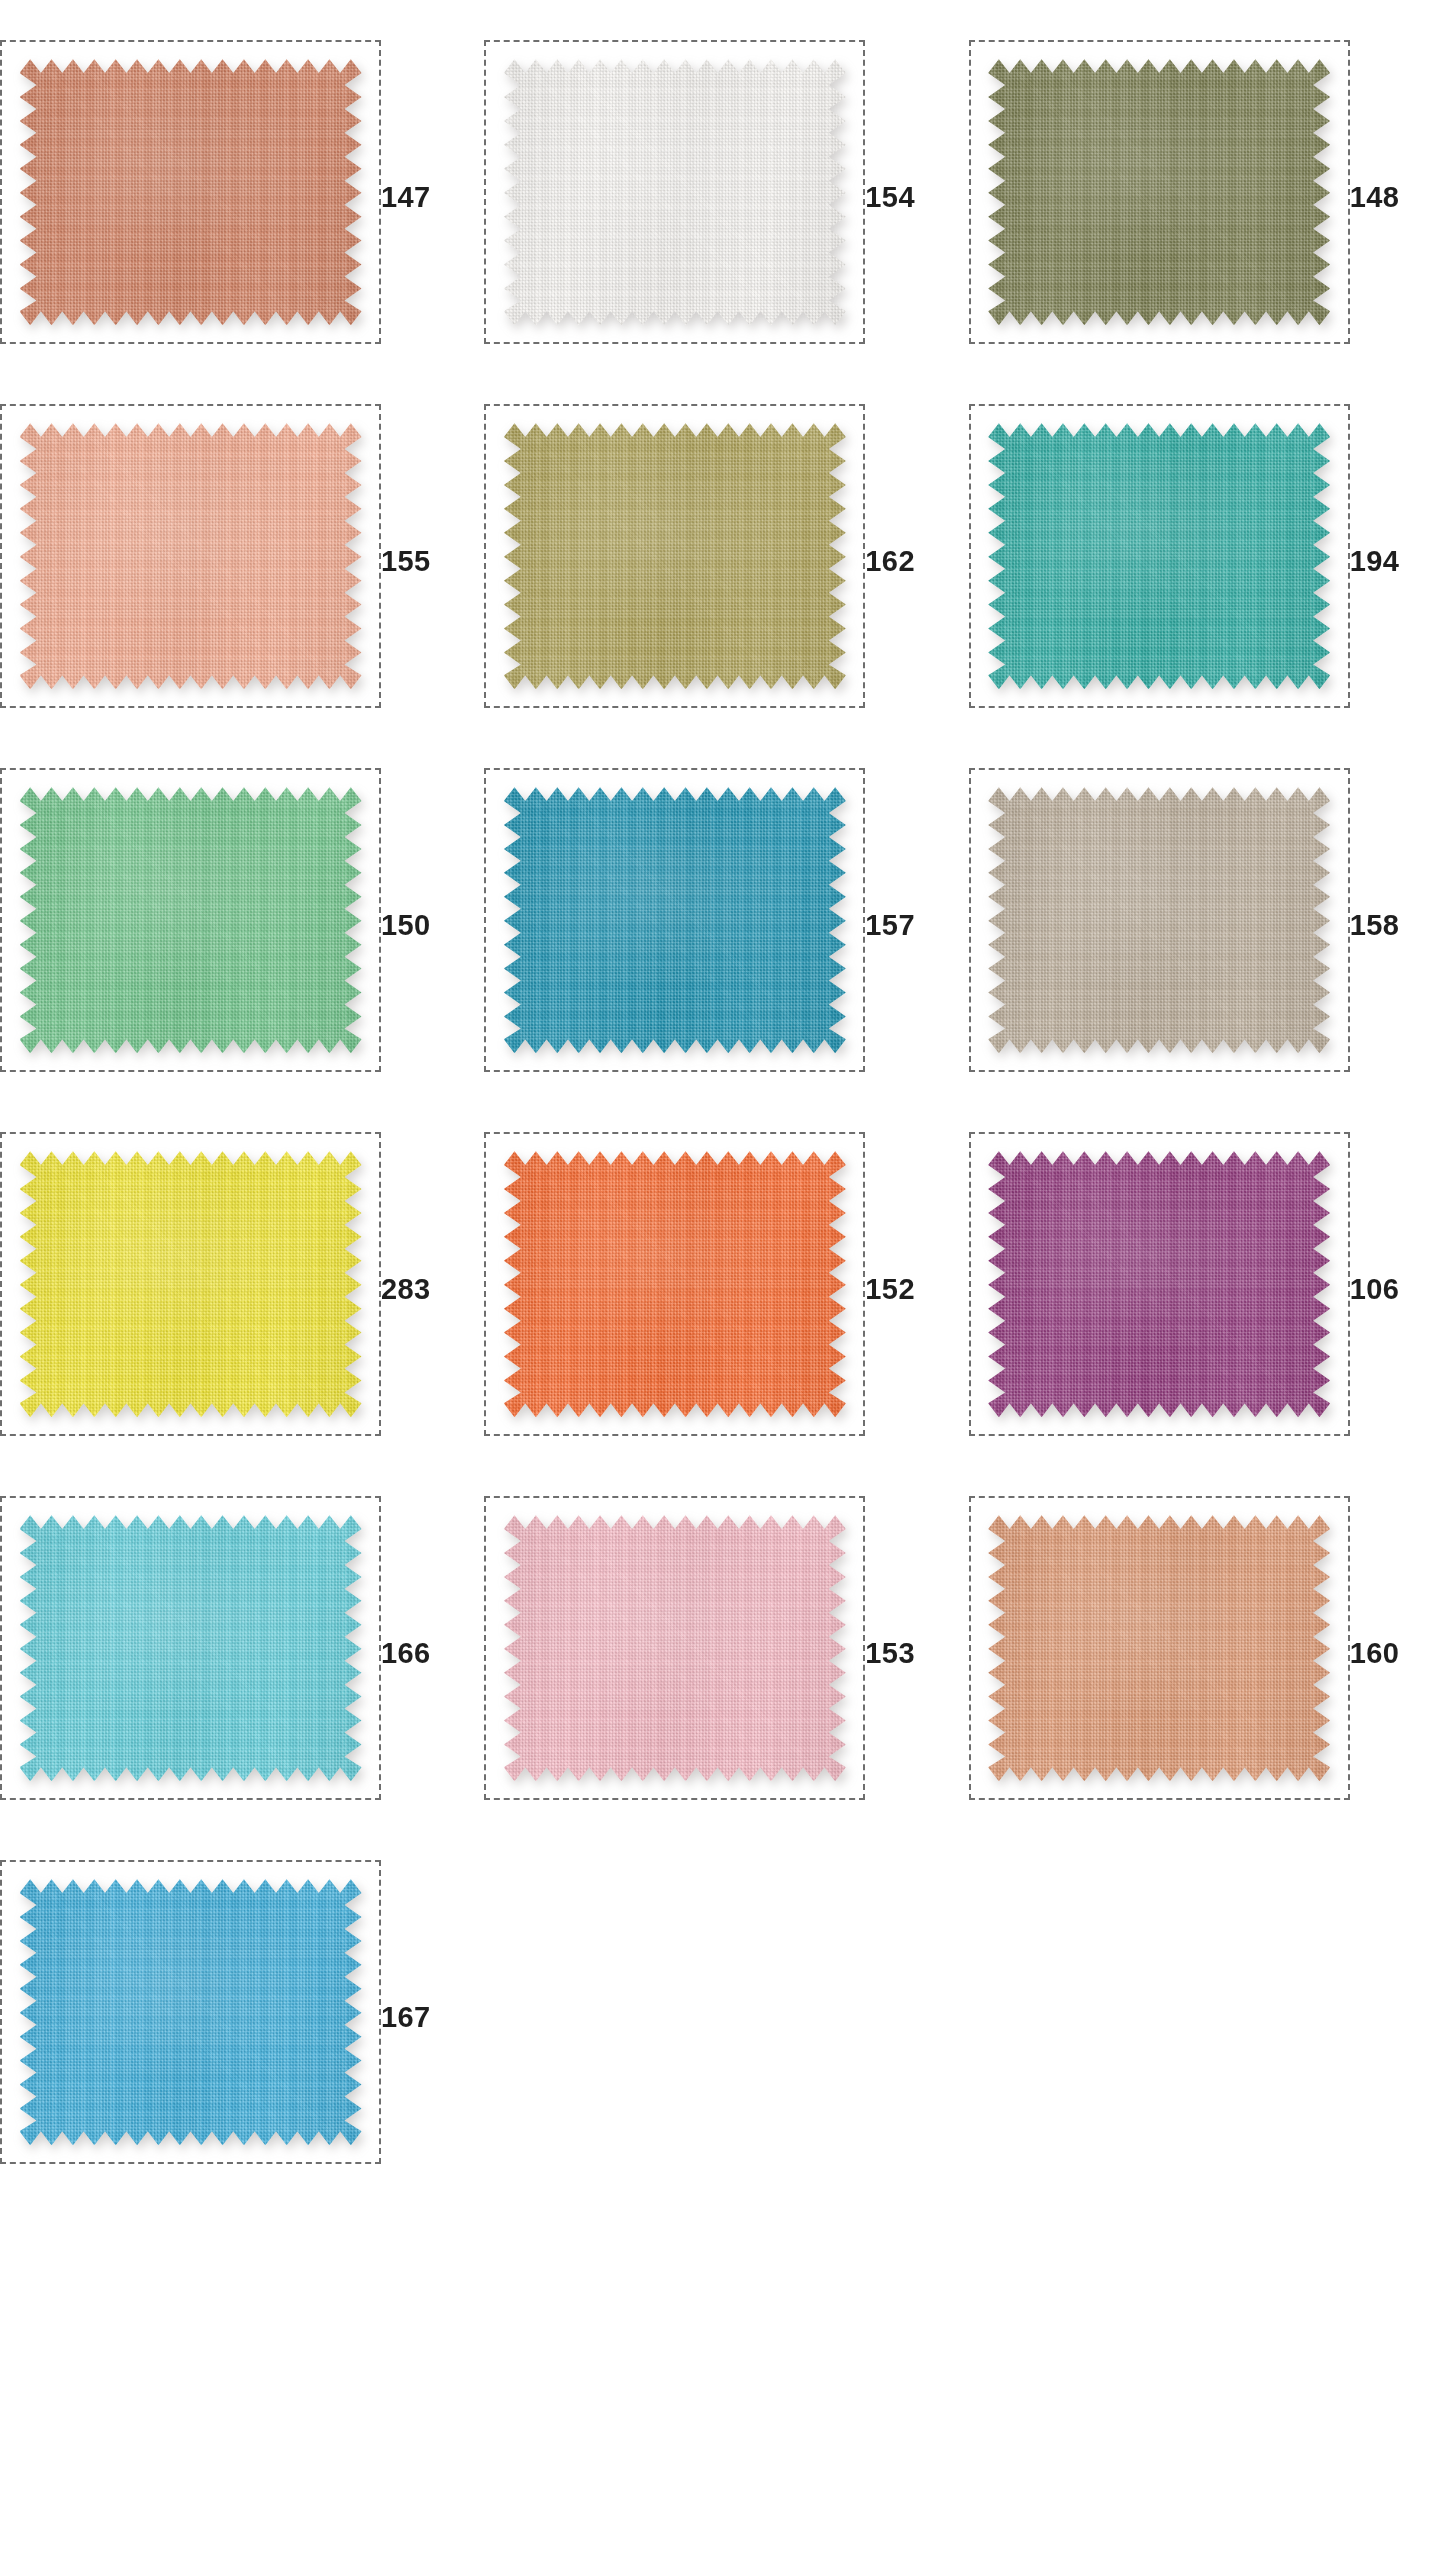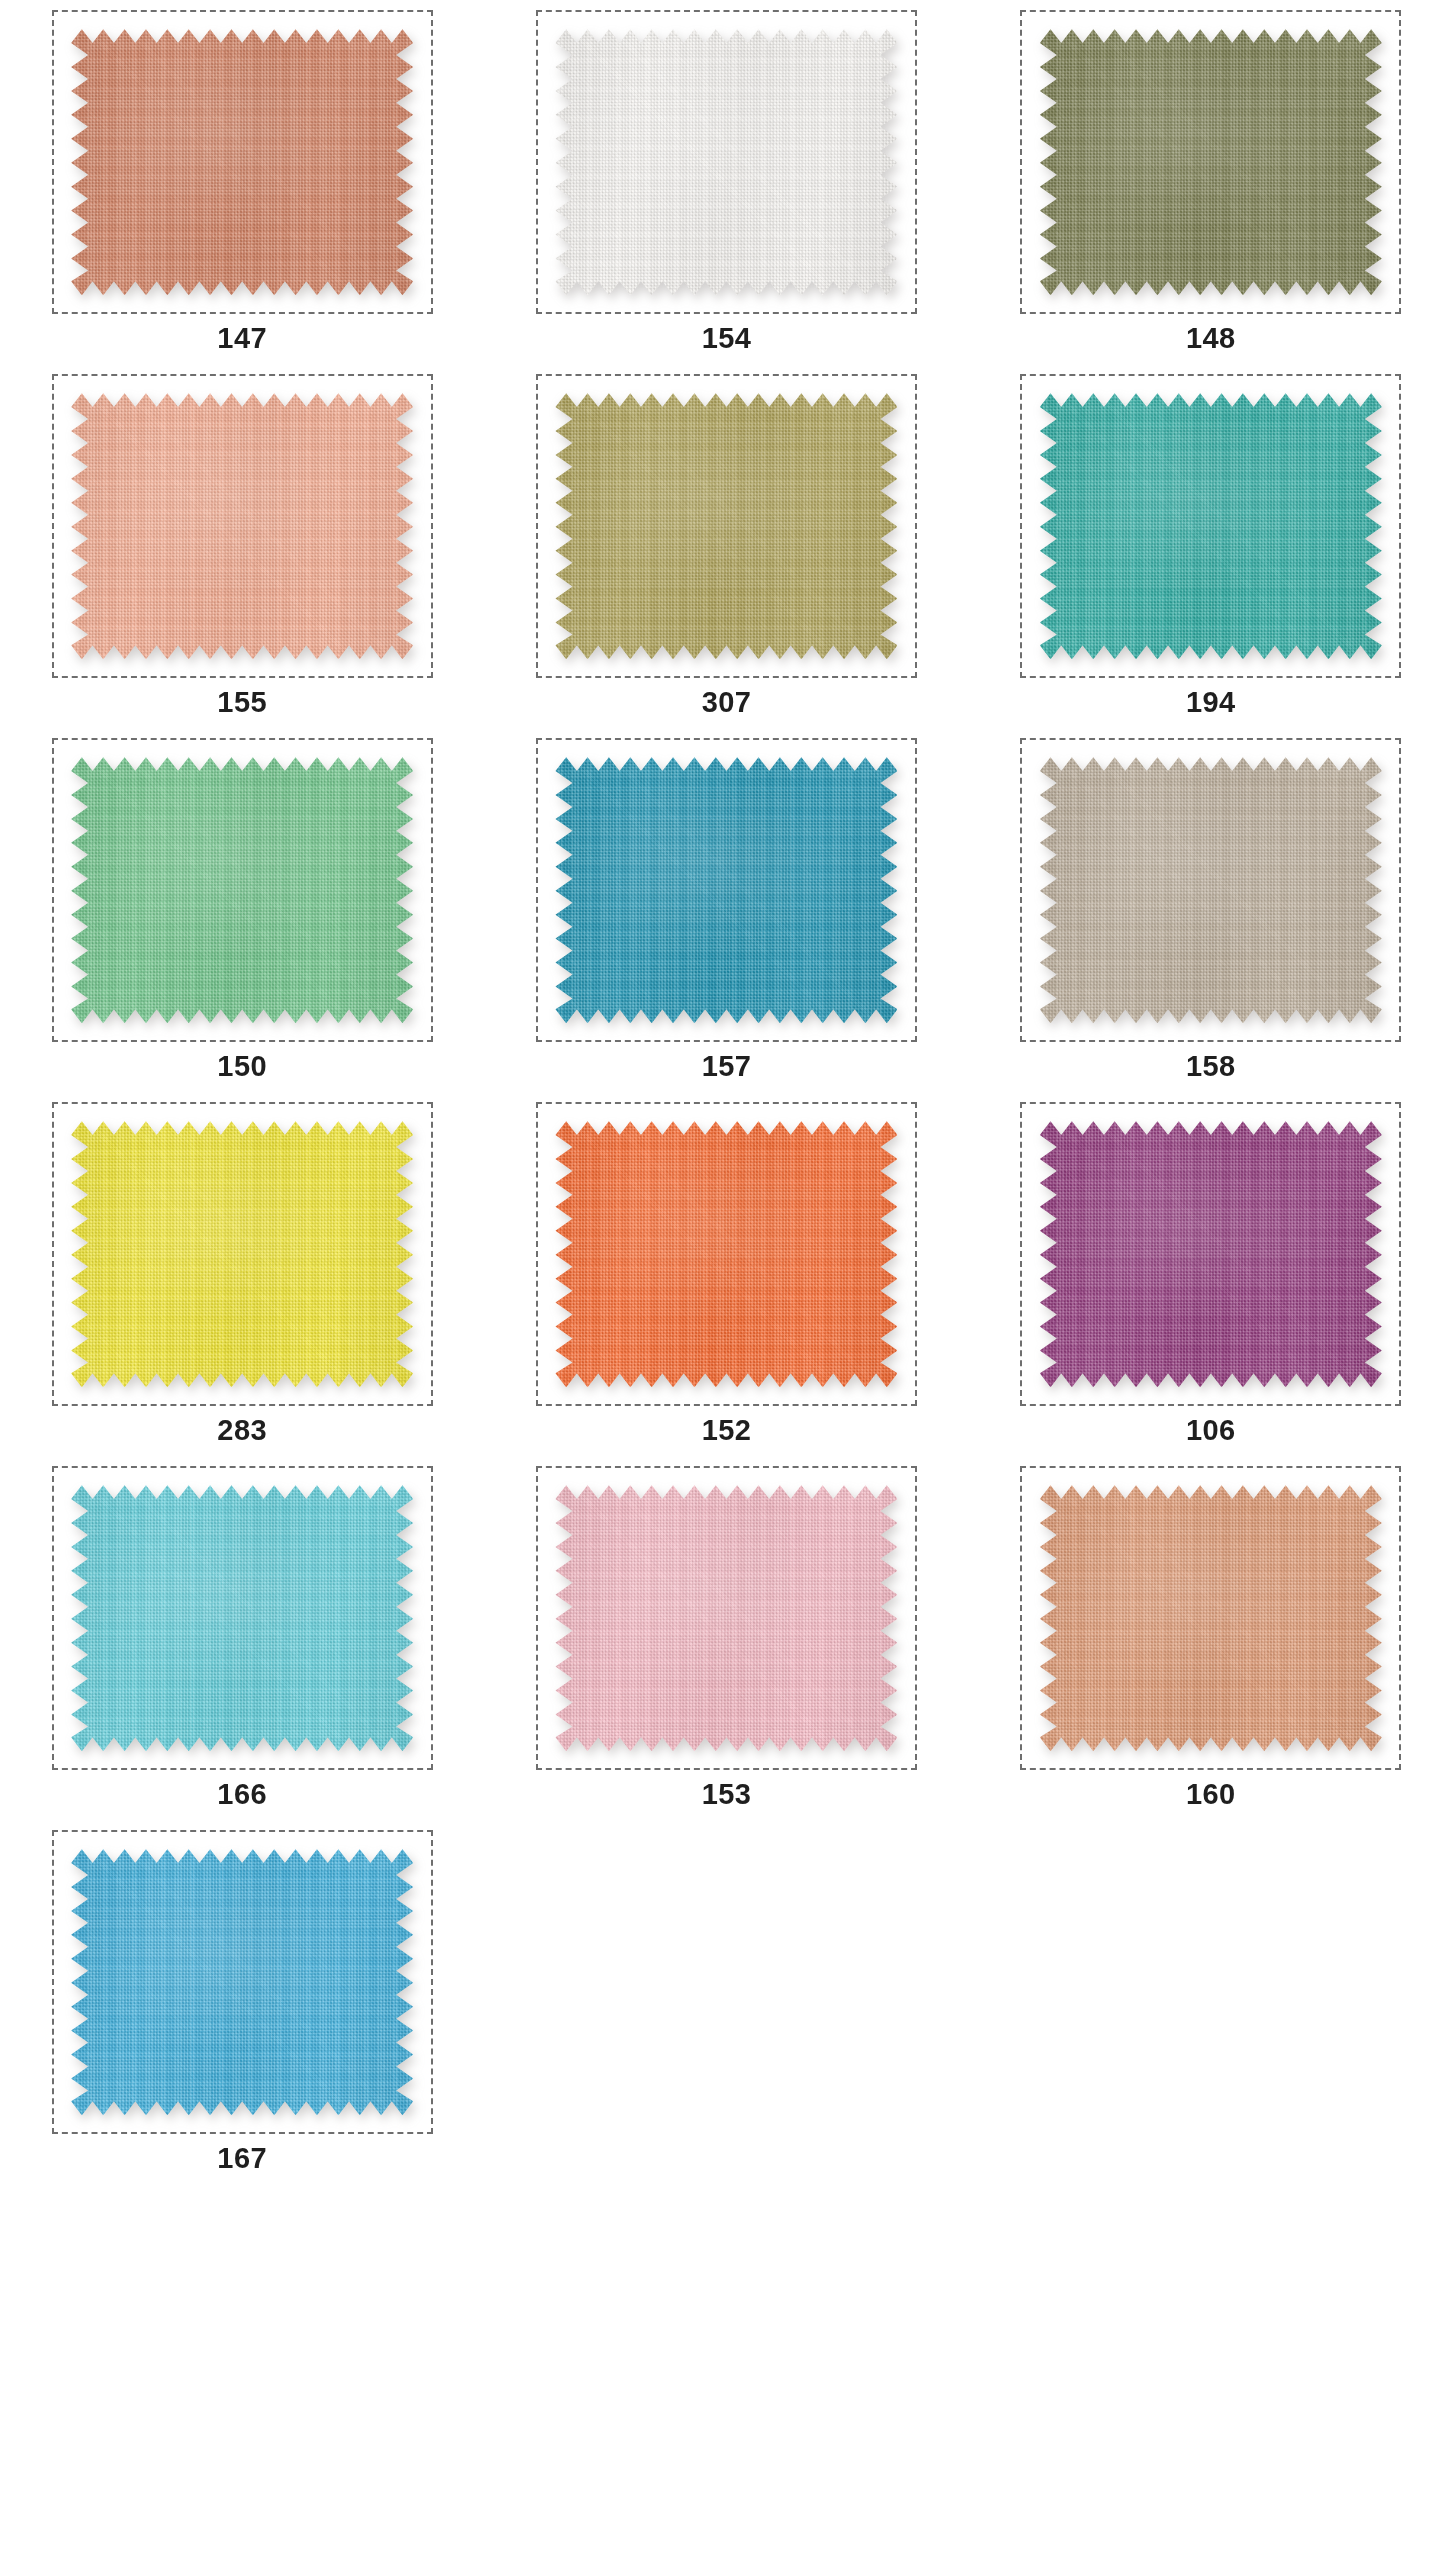--- a/index.html
+++ b/index.html
@@ -25,21 +25,21 @@
     display: grid;
     grid-template-columns: repeat(3, 1fr);
     grid-auto-rows: 364px;
     column-gap: 0px;
     row-gap: 0px;
   }
 
   .swatch-cell {
     position: relative;
     display: flex;
-    flex-direction: column;
+    flex-direction: row;
     align-items: center;
     justify-content: flex-start;
   }
 
   
   .swatch-frame {
     position: relative;
     box-sizing: border-box;
     width: 381px;
     height: 304px;
@@ -222,21 +222,21 @@
         </div>
       </div>
       <div class="swatch-label">155</div>
     </div>
     <div class="swatch-cell">
       <div class="swatch-frame">
         <div class="fabric-wrap">
           <div class="fabric" style="background-color: rgb(176, 164, 90);"></div>
         </div>
       </div>
-      <div class="swatch-label">307</div>
+      <div class="swatch-label">162</div>
     </div>
     <div class="swatch-cell">
       <div class="swatch-frame">
         <div class="fabric-wrap">
           <div class="fabric" style="background-color: rgb(47, 173, 164);"></div>
         </div>
       </div>
       <div class="swatch-label">194</div>
     </div>
     <div class="swatch-cell">

